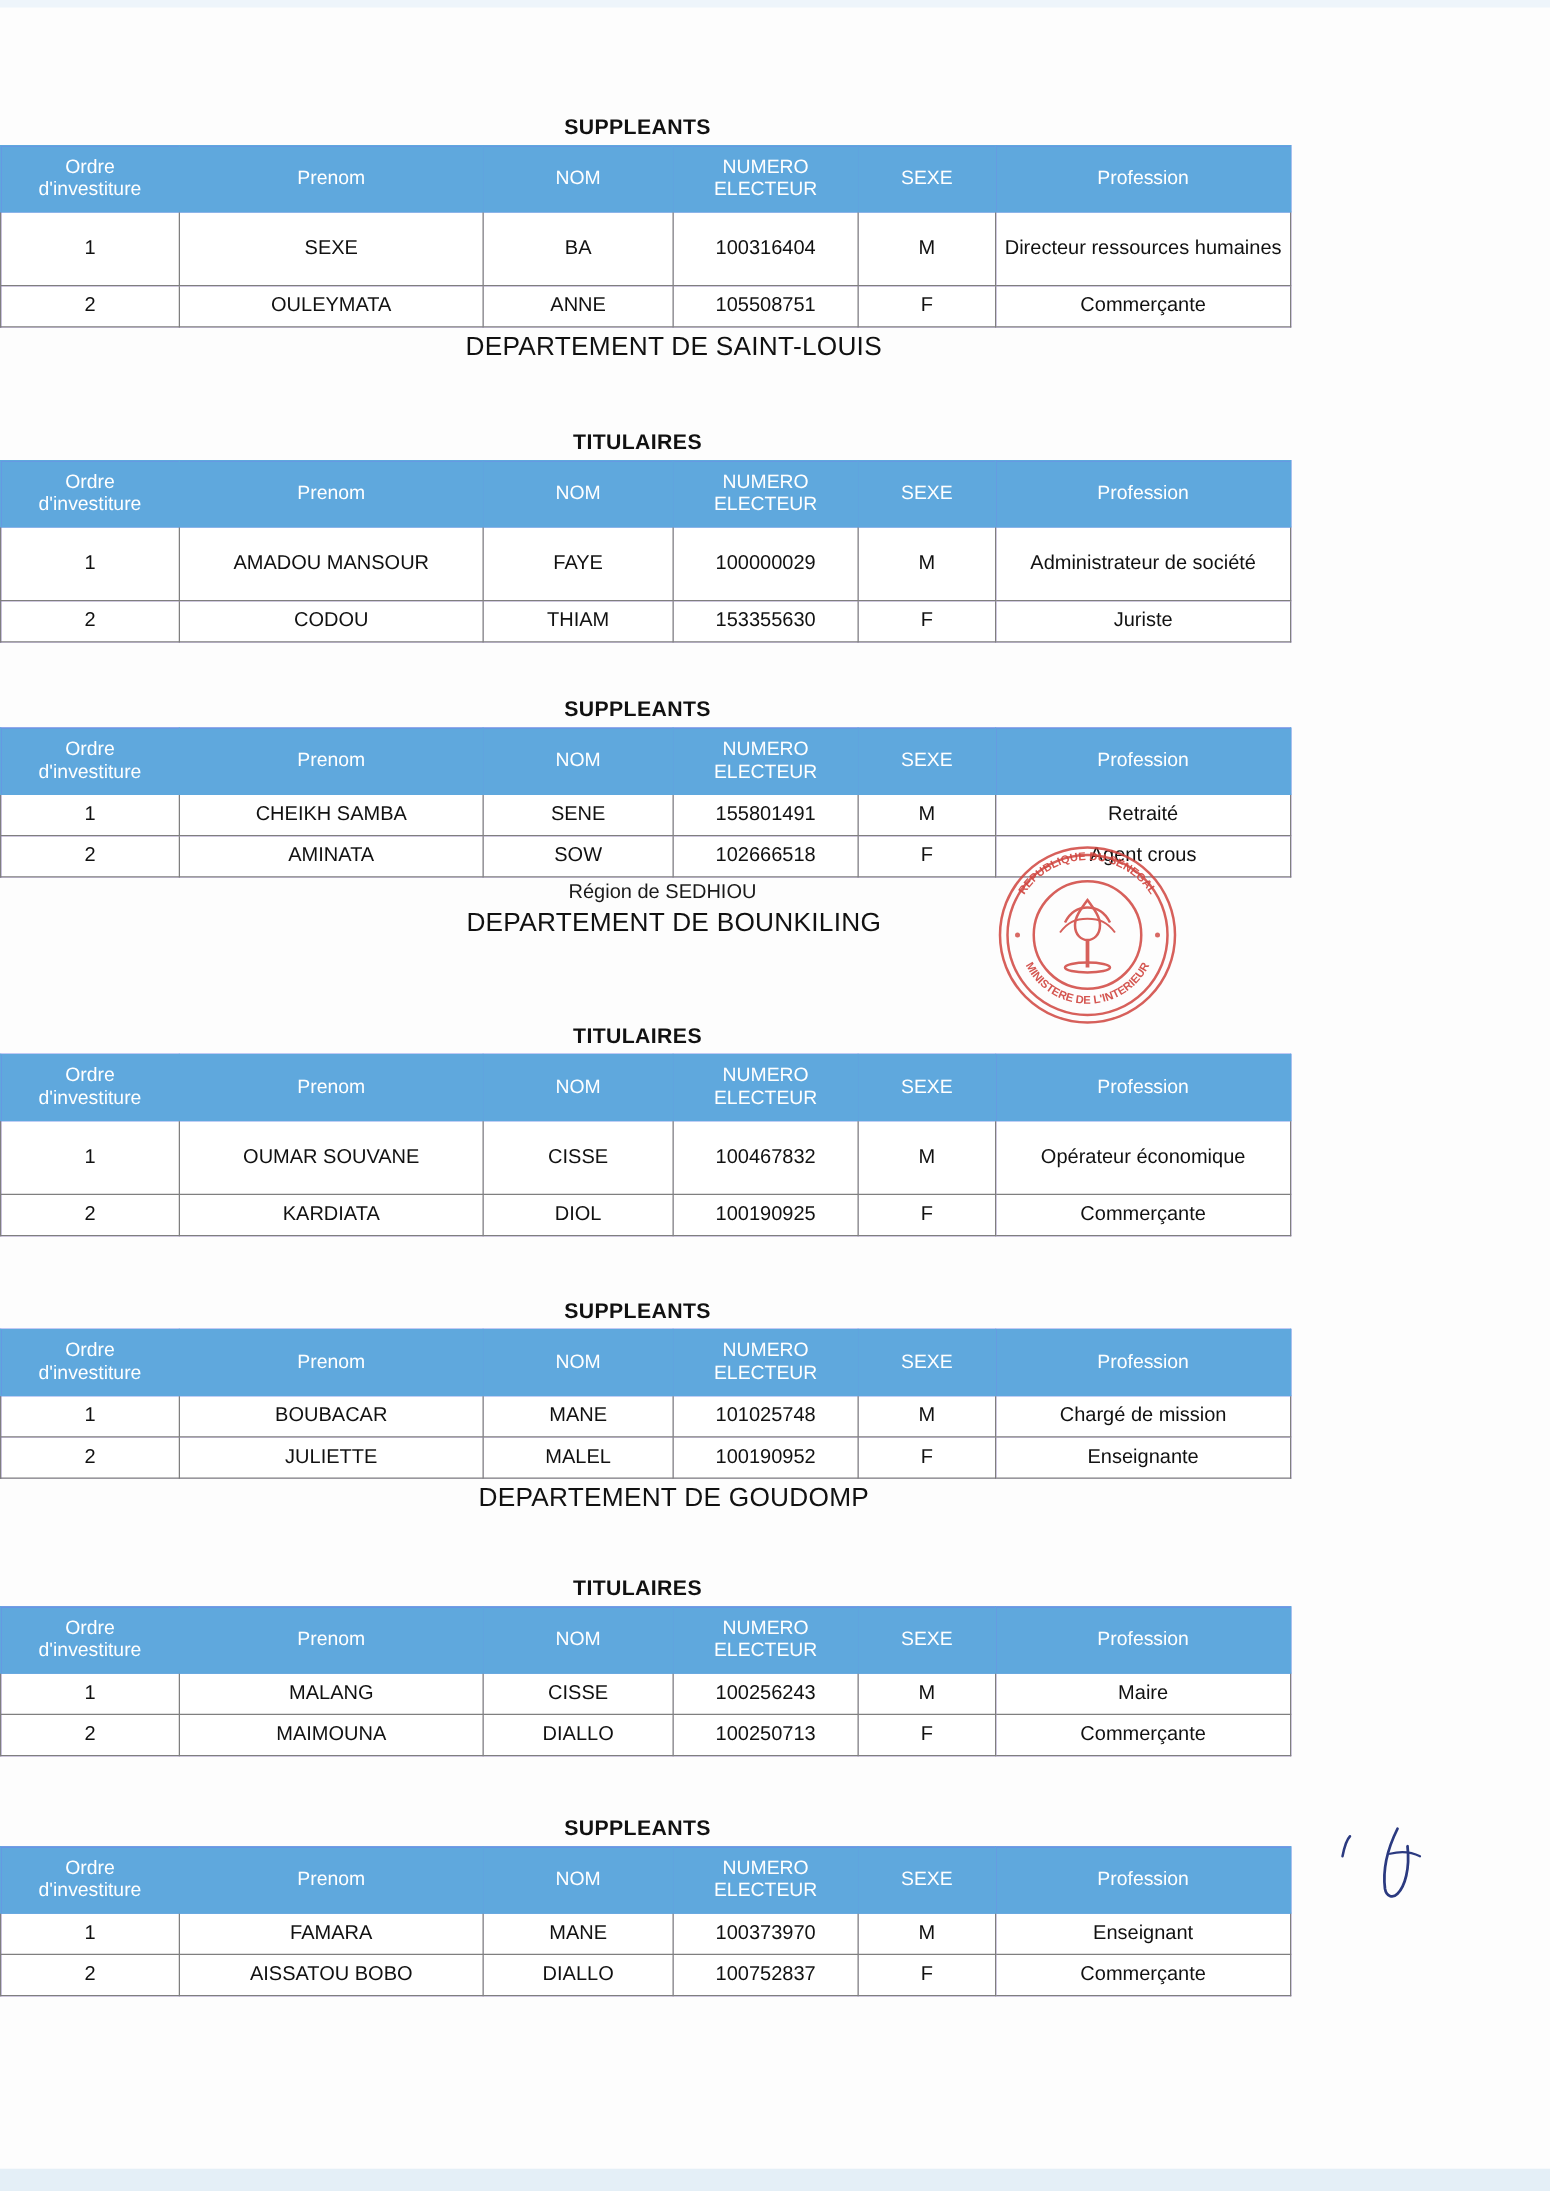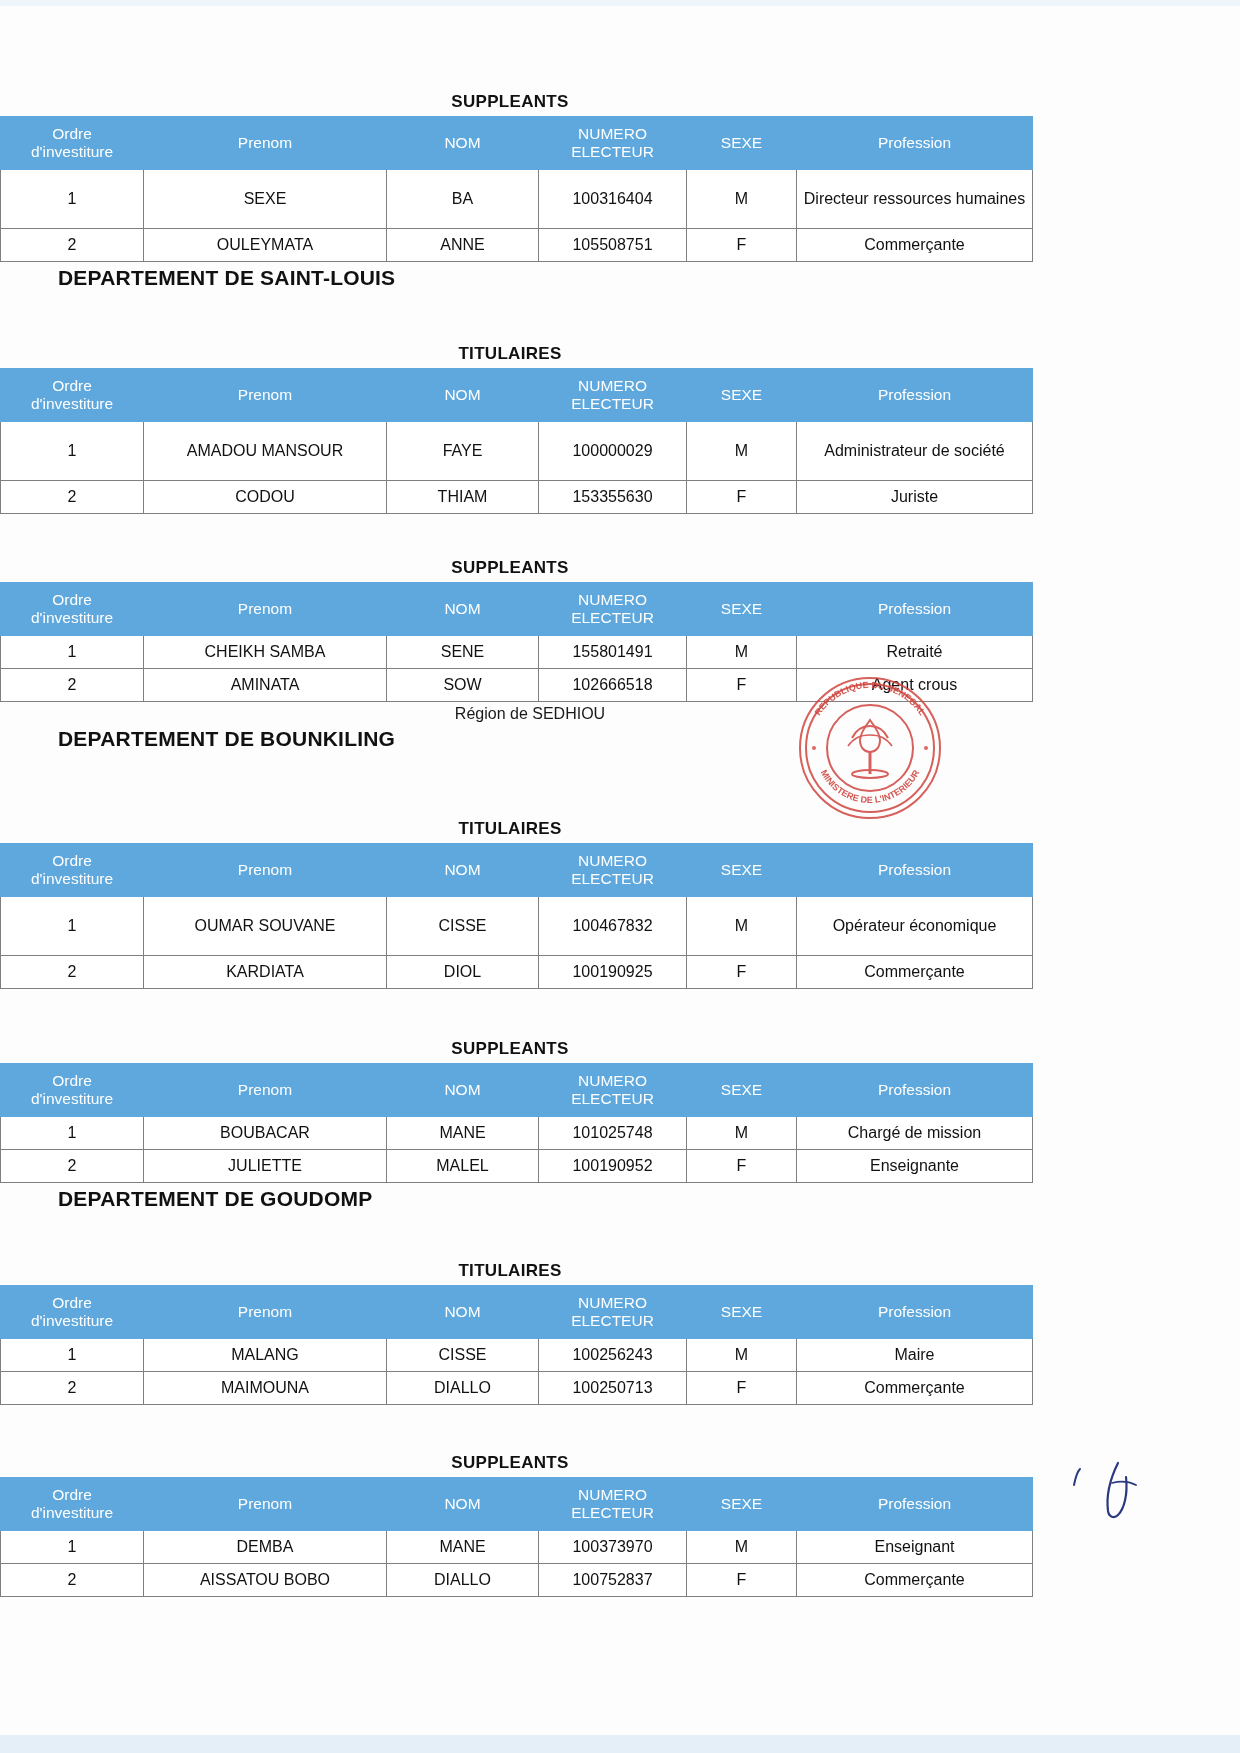--- a/index.html
+++ b/index.html
@@ -35,27 +35,28 @@
     text-align: center;
     font-weight: bold;
     font-size: 17px;
     letter-spacing: 0.3px;
     color: #111;
     margin: 0 0 4px 0;
     font-family: "Liberation Sans", sans-serif;
   }
 
   .dept-heading {
-    font-weight: bold;
+    font-weight: normal;
     font-size: 21px;
     letter-spacing: 0.2px;
     color: #111;
     padding-left: 58px;
     margin: 4px 0 0 0;
     font-family: "Liberation Sans", sans-serif;
+    text-align: center;
   }
 
   .region-line {
     text-align: center;
     font-size: 16px;
     color: #1a1a1a;
     margin: 3px 0 0 0;
     padding-left: 40px;
     font-family: "Liberation Sans", sans-serif;
   }
@@ -526,21 +527,21 @@
                 <span class="hdr-two-line">SEXE</span>
               </th>
               <th>
                 <span class="hdr-two-line">Profession</span>
               </th>
             </tr>
           </thead>
           <tbody>
             <tr>
               <td>1</td>
-              <td>DEMBA</td>
+              <td>FAMARA</td>
               <td>MANE</td>
               <td>100373970</td>
               <td>M</td>
               <td>Enseignant</td>
             </tr>
             <tr>
               <td>2</td>
               <td>AISSATOU BOBO</td>
               <td>DIALLO</td>
               <td>100752837</td>

